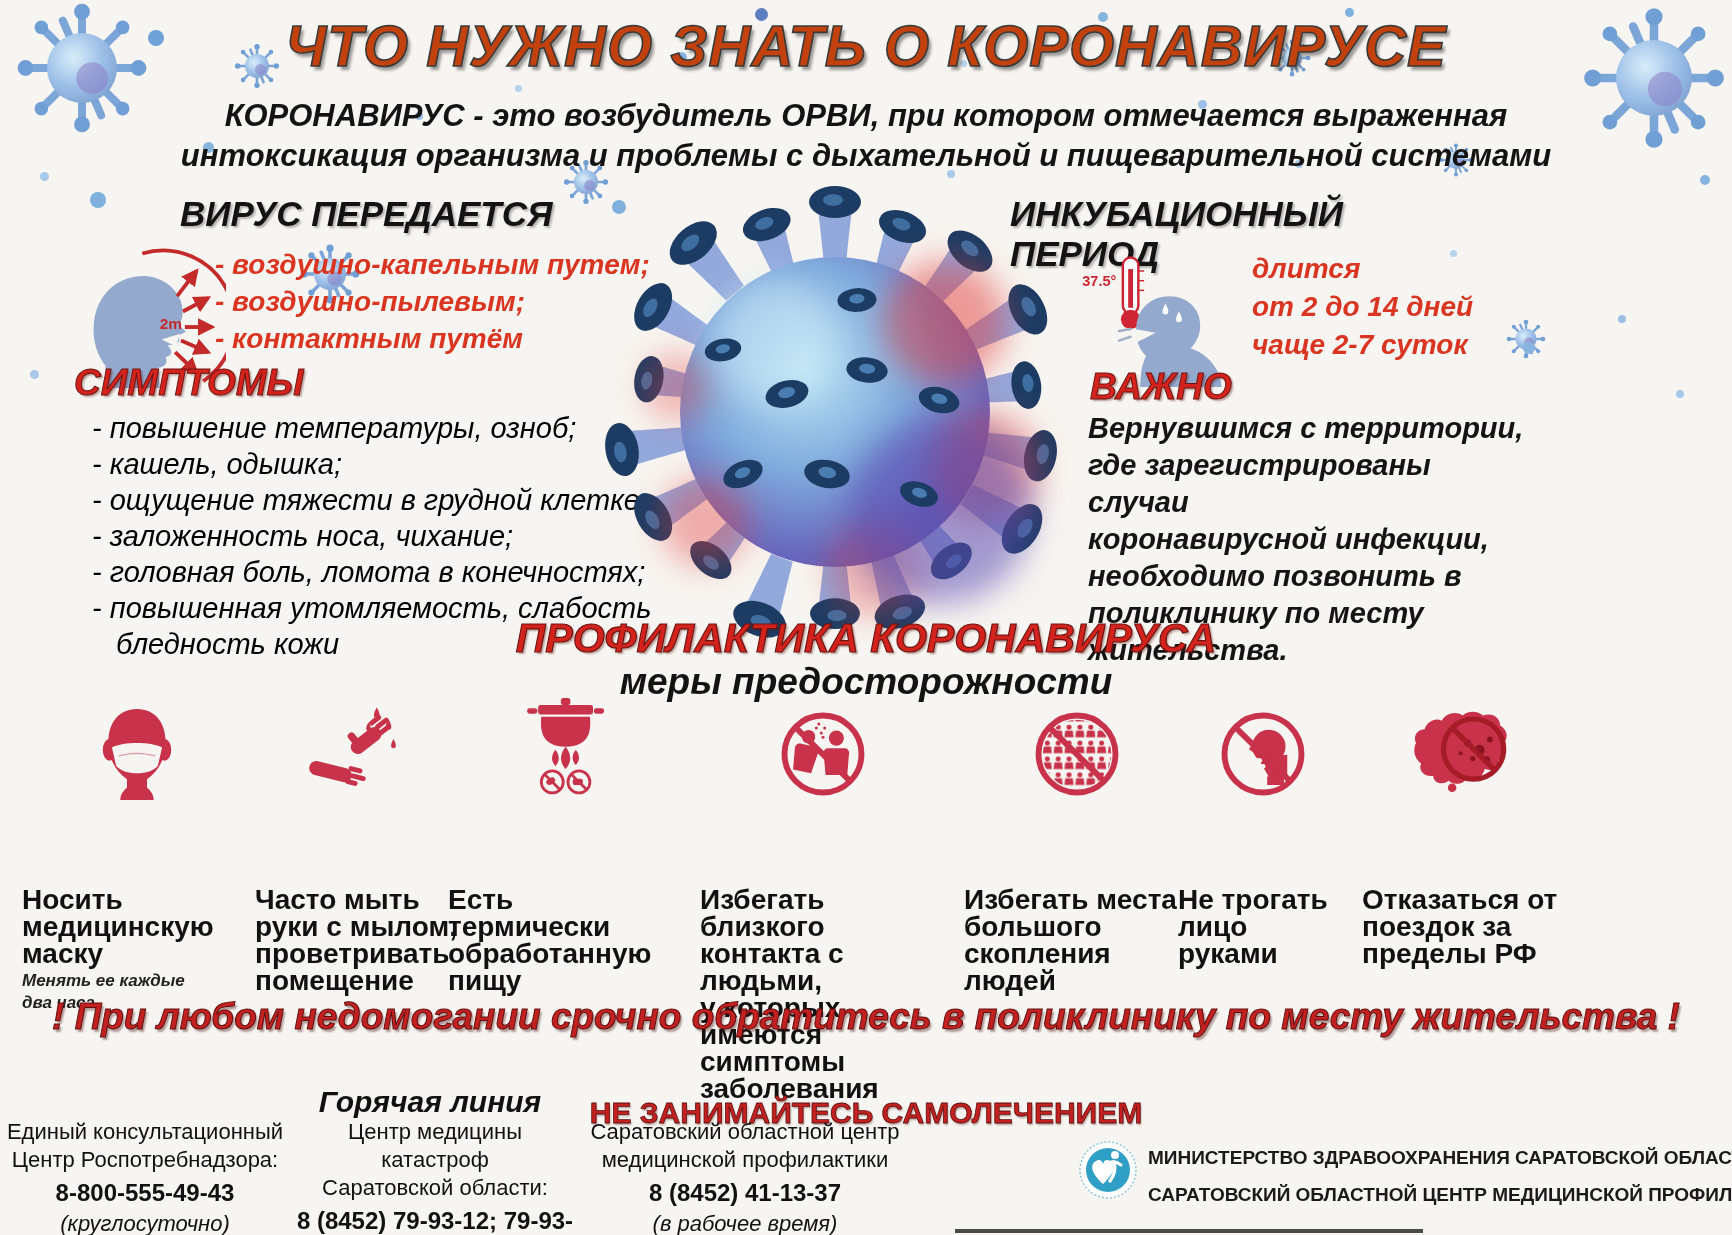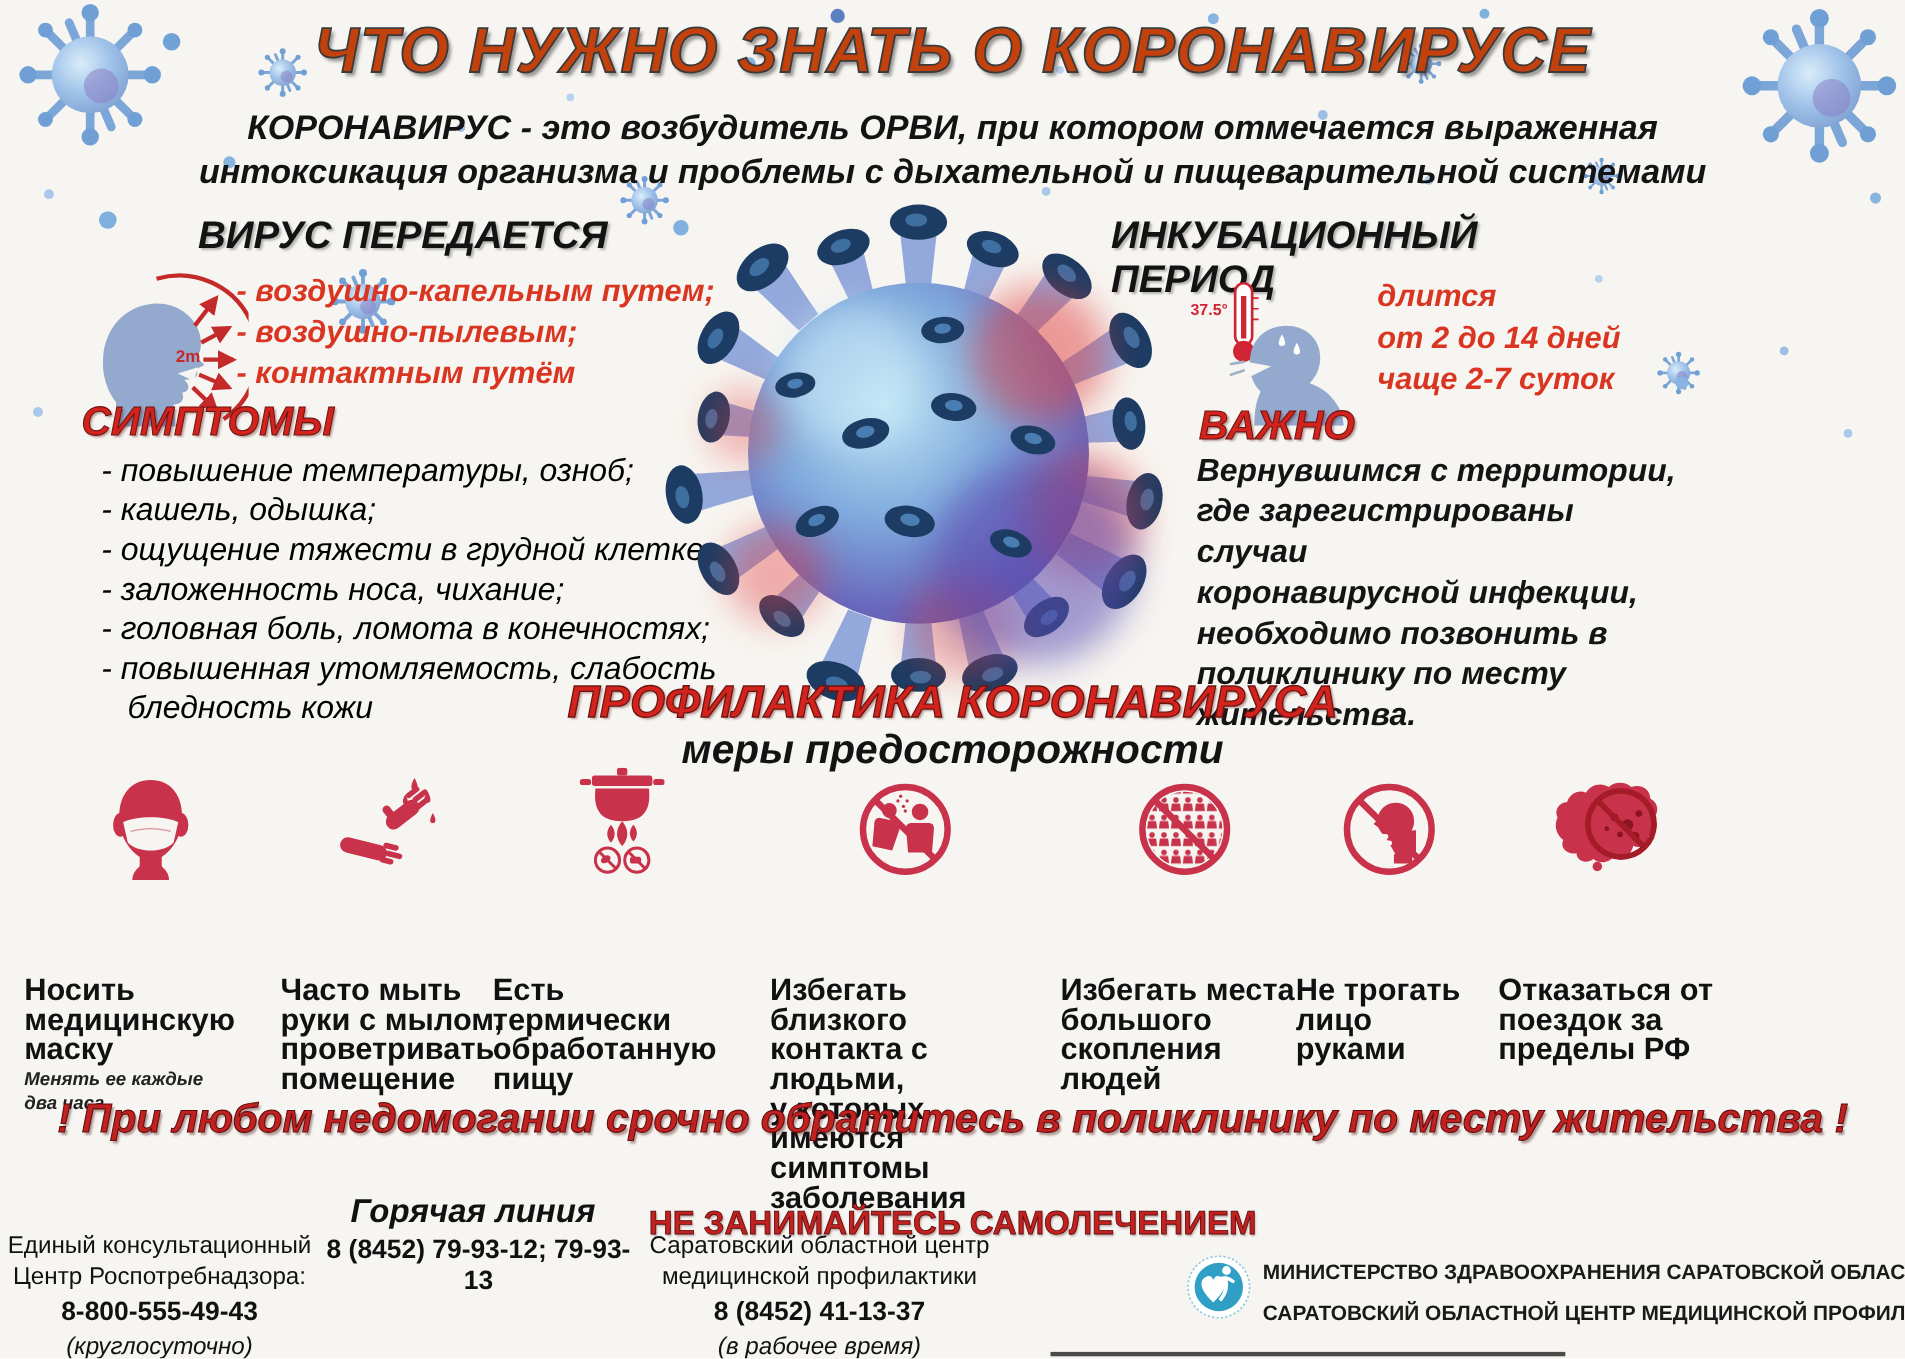--- a/index.html
+++ b/index.html
@@ -503,20 +503,22 @@
 
   <div class="abs hotline-head">Горячая линия</div>
 
   <div class="contact" style="left:5px; width:280px">
     <div class="cname">Единый консультационный
 Центр Роспотребнадзора:</div>
     <div class="cphone">8-800-555-49-43</div>
     <div class="chours">(круглосуточно)</div>
   </div>
   <div class="contact" style="left:295px; width:280px">
+    <div class="cname">Центр медицины катастроф
+Саратовской области:</div>
     <div class="cphone">8 (8452) 79-93-12; 79-93-13</div>
 
   </div>
   <div class="contact" style="left:590px; width:310px">
     <div class="cname">Саратовский областной центр
 медицинской профилактики</div>
     <div class="cphone">8 (8452) 41-13-37</div>
     <div class="chours">(в рабочее время)</div>
   </div>
 

